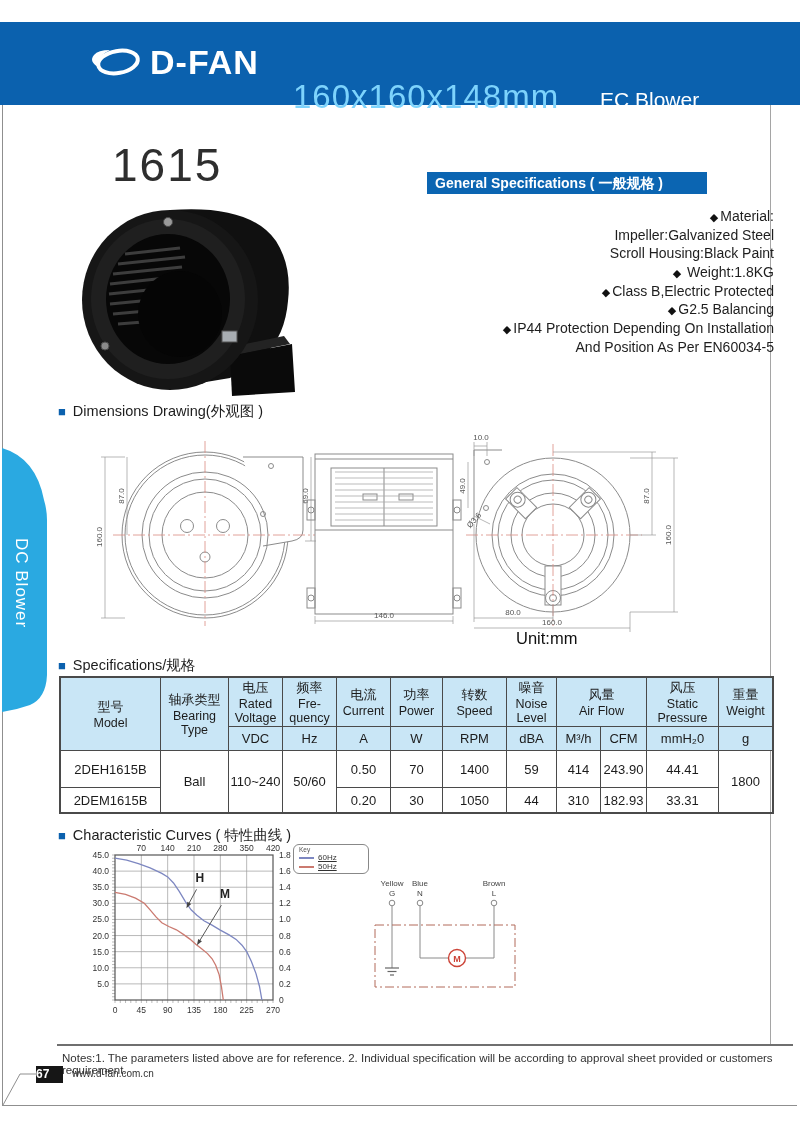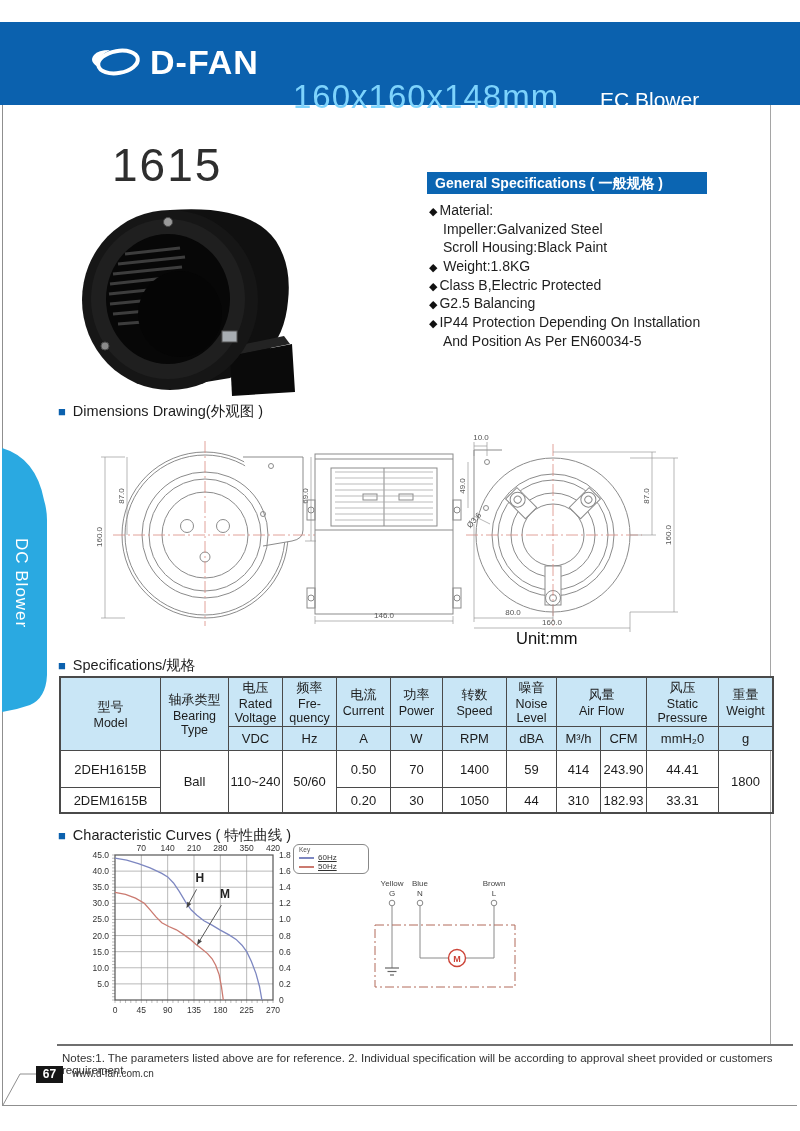--- a/index.html
+++ b/index.html
@@ -15,21 +15,21 @@
   #size-text{left:293px;top:56px;color:#7dd3fc;font-size:33px;font-weight:400;letter-spacing:1px;}
   #cat-text{left:600px;top:66px;color:#fff;font-size:21px;font-weight:400;}
   
   #side-tab-text{left:11px;top:538px;color:#fff;font-size:17px;writing-mode:vertical-rl;letter-spacing:1px;}
   
   #model-title{left:112px;top:138px;font-size:46px;color:#2e2e2e;font-weight:500;letter-spacing:2px;}
   
   #gs-header{left:427px;top:172px;width:280px;height:22px;background:#0b65b2;color:#fff;
              font-size:14px;font-weight:700;line-height:22px;padding-left:8px;box-sizing:border-box;}
   #gs-list{left:429px;top:203px;width:345px;font-size:14px;color:#1e1e1e;}
-  .gs-line{height:18.7px;line-height:15px;white-space:nowrap;}
+  .gs-line{height:18.7px;line-height:27px;white-space:nowrap;text-align:right;}
   .gs-line .diamond{font-size:11px;margin-right:2px;color:#111;}
   .gs-line.indent{padding-left:14px;}
   
   .section-title{font-size:14.5px;color:#1d1d1d;font-weight:500;display:flex;align-items:center;gap:7px;}
   .sq{color:#0b61ae;font-size:13px;line-height:13px;}
   
   svg text{font-family:"Liberation Sans","DejaVu Sans",sans-serif;}
   .dim{font-size:8px;fill:#555;}
   #unit-label{left:516px;top:629px;font-size:16.5px;font-weight:500;color:#111;}
   
@@ -42,21 +42,21 @@
   
   #legend{left:293px;top:844px;width:64px;border:1px solid #888;border-radius:6px;padding:1px 5px 2px 5px;background:#fff;}
   #legend .key{font-size:6.5px;color:#555;}
   .legend-row{display:flex;align-items:center;gap:4px;height:9px;}
   .legend-line{width:15px;height:2px;display:inline-block;}
   .legend-label{font-size:8px;color:#333;text-decoration:underline;}
   
   #notes-sep{left:57px;top:1044px;width:736px;height:2px;background:#6f6f6f;}
   #notes{left:62px;top:1052px;width:715px;font-size:11.5px;color:#333;}
   #page-num{left:36px;top:1066px;width:27px;height:17px;background:#161616;color:#fff;
-            font-size:12px;font-weight:700;text-align:center;line-height:17px;}
+            font-size:12px;font-weight:700;text-align:left;line-height:17px;}
   #website{left:72px;top:1068px;font-size:10px;color:#333;}
 </style>
 </head>
 <body>
 
 <div id="page">
 
   <div class="abs frame" style="left:2px;top:22px;width:1px;height:1084px;"></div>
   <div class="abs frame" style="left:2px;top:1105px;width:795px;height:1px;"></div>
   <div class="abs frame" style="left:770px;top:105px;width:1px;height:940px;background:#a5a5a5;"></div>

